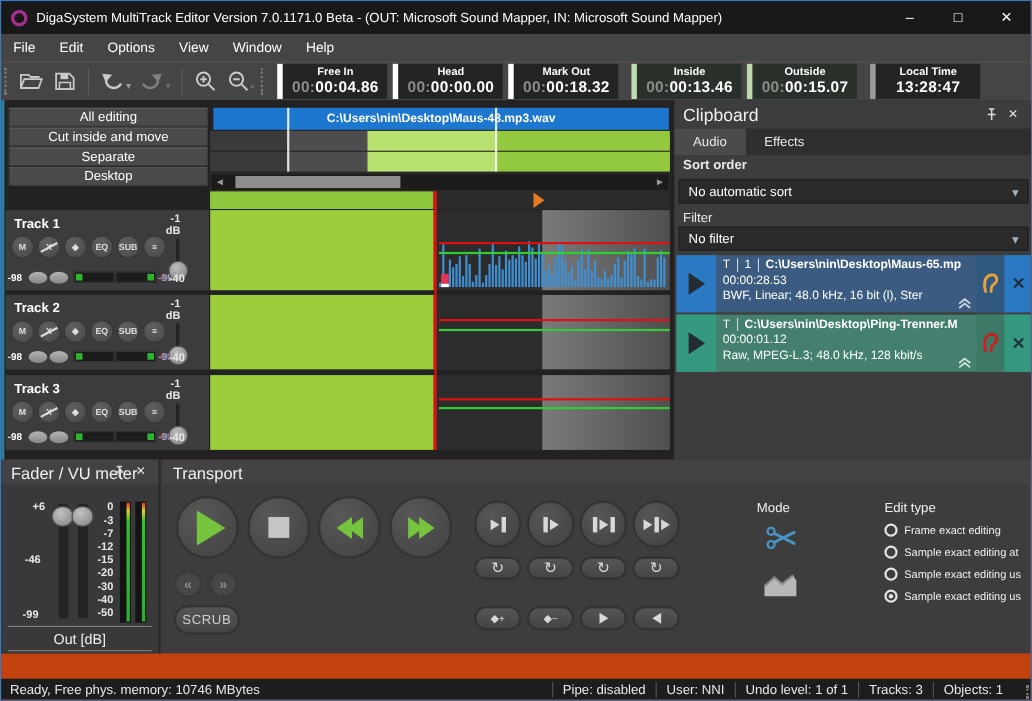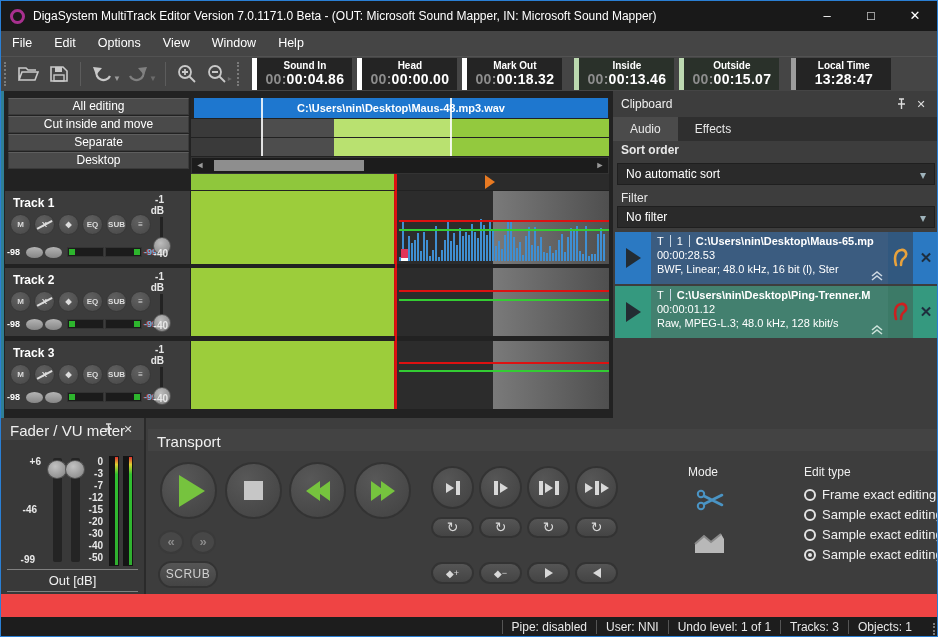--- a/index.html
+++ b/index.html
@@ -1,17 +1,17 @@
 <!DOCTYPE html>
 <html><head>
 <meta charset="utf-8">
 <style>
   html,body{margin:0;padding:0;background:#555;}
   *{box-sizing:border-box;}
-  .window{position:relative;width:938px;height:637px;border:1px solid #2a7fd4;background:#ef4444;
+  .window{position:relative;width:938px;height:637px;border:1px solid #2a7fd4;background:#c2410c;
           font-family:"Liberation Sans",sans-serif;overflow:hidden;color:#e8e8e8;}
   .abs{position:absolute;}
 
   
   .titlebar{position:absolute;top:0;left:0;right:0;height:30px;background:#191919;display:flex;align-items:center;}
   .app-icon{width:15px;height:15px;border-radius:50%;border:3px solid #a8308f;margin:0 8px 0 9px;flex:none;}
   .title-text{font-size:12px;color:#fff;white-space:nowrap;overflow:hidden;flex:1;}
   .win-btn{width:44px;height:30px;line-height:30px;text-align:center;color:#fff;font-size:13px;flex:none;}
 
   
@@ -88,21 +88,21 @@
   .gblock{position:absolute;left:0;top:0;bottom:0;width:205px;background:#9ccd3b;border-right:2px solid #c11;}
   .sel{position:absolute;left:302px;right:0;top:0;bottom:0;background:linear-gradient(90deg,#7a7a7a,#4f4f4f);z-index:1;}
   .hl{position:absolute;left:208px;right:0;height:2px;z-index:3;}
   .hl.red{background:#d11;} .hl.grn{background:#33cc33;}
   .waveform{position:absolute;left:208px;right:2px;bottom:1px;height:44px;font-size:0;overflow:hidden;z-index:2;}
   .waveform i{display:inline-block;width:2px;margin-right:1px;background:#3f8fd2;vertical-align:bottom;}
   .clipmark{position:absolute;left:210px;bottom:3px;width:7px;height:12px;background:#e0355a;border-bottom:3px solid #fff;z-index:4;}
 
   
   #clipboard{left:612px;top:0;width:326px;height:327px;background:#3d3d3d;}
-  .cb-title{position:absolute;left:8px;top:6px;font-size:12px;color:#f0f0f0;}
+  .cb-title{position:absolute;left:8px;top:6px;font-size:16px;color:#f0f0f0;}
   .icon-right{position:absolute;top:5px;width:16px;height:16px;text-align:center;color:#ddd;font-size:11px;line-height:16px;}
   .cb-tabs{position:absolute;top:26px;left:0;right:0;height:24px;background:#2f2f2f;display:flex;}
   .cb-tab{padding:0 17px;line-height:24px;font-size:12px;color:#e8e8e8;}
   .cb-tab.active{background:#4b4b4b;}
   .cb-label{position:absolute;left:8px;font-size:12px;color:#e8e8e8;}
   .cb-select{position:absolute;left:4px;right:4px;height:22px;background:#2a2a2a;border:1px solid #1f1f1f;
              color:#fff;font-size:12px;line-height:20px;padding-left:8px;}
   .cb-select::after{content:'▾';position:absolute;right:8px;top:1px;color:#9fb3bb;font-size:12px;}
   .cb-item{position:absolute;left:2px;right:0;height:52px;display:flex;}
   .ci-play{width:36px;flex:none;display:flex;align-items:center;justify-content:center;}
@@ -127,21 +127,21 @@
   .fp-num{position:absolute;font-size:10px;font-weight:bold;color:#e8e8e8;text-align:right;width:20px;}
   .vfader-track{position:absolute;top:40px;width:9px;height:104px;background:#242424;border-radius:2px;}
   .vfader-knob{position:absolute;top:42px;width:20px;height:19px;border-radius:50%;border:1px solid #555;
                background:radial-gradient(circle at 40% 32%,#c2c2c2,#808080);z-index:2;}
   .vu{position:absolute;top:38px;width:10px;height:110px;background:#141414;}
   .vu::after{content:'';position:absolute;right:1px;top:1px;bottom:1px;width:3px;
              background:linear-gradient(#e03030 0,#ddd030 7%,#30c030 16%,#2fae2f 100%);}
   .fp-sep{position:absolute;left:6px;right:6px;height:1px;background:#808080;}
   .out-label{position:absolute;left:0;right:0;top:155px;text-align:center;font-size:13px;color:#f0f0f0;}
 
-  #transport{position:absolute;left:147px;top:11px;right:0;height:176px;overflow:hidden;}
+  #transport{position:absolute;left:147px;top:0;right:0;height:176px;overflow:hidden;}
   .bigbtn{position:absolute;top:33px;width:57px;height:57px;border-radius:50%;border:2px solid #333;
           background:radial-gradient(circle at 36% 30%,#585858,#414141);display:flex;align-items:center;justify-content:center;}
   .smbtn{position:absolute;top:37px;width:43px;height:43px;border-radius:50%;border:2px solid #333;
          background:radial-gradient(circle at 36% 30%,#565656,#414141);display:flex;align-items:center;justify-content:center;gap:2px;}
   .loopbtn{position:absolute;top:88px;width:43px;height:21px;border-radius:11px;border:2px solid #333;
            background:linear-gradient(#555,#444);color:#d8d8d8;font-size:14px;line-height:16px;text-align:center;}
   .chevbtn{position:absolute;top:101px;width:26px;height:24px;border-radius:50%;border:2px solid #3a3a3a;
            background:#474747;color:#8b8b8b;font-size:13px;font-weight:bold;text-align:center;line-height:20px;}
   .scrub{position:absolute;left:10px;top:132px;width:60px;height:27px;border-radius:14px;border:2px solid #333;
          background:linear-gradient(#555,#444);color:#cfcfcf;font-size:12px;text-align:center;line-height:23px;letter-spacing:.5px;}
@@ -152,21 +152,21 @@
   .vbar{width:4px;height:14px;background:#d8d8d8;}
   .g-play{width:0;height:0;border-left:26px solid #76c33e;border-top:16px solid transparent;border-bottom:16px solid transparent;margin-left:6px;}
   .g-tri-l{width:0;height:0;border-right:14px solid #76c33e;border-top:10px solid transparent;border-bottom:10px solid transparent;}
   .g-tri-r{width:0;height:0;border-left:14px solid #76c33e;border-top:10px solid transparent;border-bottom:10px solid transparent;}
   .stop-sq{width:19px;height:19px;background:#c6c6c6;}
   .sm-tri{border-left-width:8px;border-top-width:5.5px;border-bottom-width:5.5px;}
   .mode-label,.edit-label{position:absolute;top:36px;font-size:12px;color:#f0f0f0;}
   .radio-row{position:absolute;left:656px;display:flex;align-items:center;white-space:nowrap;}
   .radio{width:12px;height:12px;border:2px solid #e4e4e4;border-radius:50%;flex:none;position:relative;}
   .radio.checked::after{content:'';position:absolute;left:2px;top:2px;width:4px;height:4px;border-radius:50%;background:#e4e4e4;}
-  .radio-label{font-size:13px;color:#f0f0f0;margin-left:6px;}
+  .radio-label{font-size:10px;color:#f0f0f0;margin-left:6px;}
 
   
   #tabbar{position:absolute;top:593px;left:0;right:0;height:23px;background:#2b2b2b;display:flex;}
   .btab{padding:0 15px;line-height:23px;font-size:12px;color:#e0e0e0;border-right:1px solid #4f4f4f;}
   .btab.active{background:#5a8226;color:#fff;}
   #statusbar{position:absolute;top:616px;left:0;right:0;height:20px;background:#1d1d1d;display:flex;align-items:center;font-size:12px;}
   .st-left{margin-left:8px;white-space:nowrap;}
   .st-fill{flex:1;}
   .st-seg{padding:0 9px;border-left:1px solid #555;height:14px;line-height:14px;white-space:nowrap;}
   .st-grip{width:12px;height:12px;margin:4px 2px 0 2px;border-right:2px dotted #777;}
@@ -234,21 +234,21 @@
       <svg width="22" height="20">
           <circle cx="9" cy="8" r="6" fill="none" stroke="#c9c9c9" stroke-width="1.8"></circle>
           <path d="M13.5 12.5 L19 18 M6 8 H12" stroke="#c9c9c9" stroke-width="1.8" fill="none"></path>
         </svg>
     </span>
     <span class="ddarrow dim">▸</span>
     <span class="grip"></span>
 
     <div class="timebox">
       <span class="cbar"></span>
-      <div class="lbl">Sound In</div>
+      <div class="lbl">Free In</div>
       <div class="val"><span class="pre">00:</span><span>00:04.86</span></div>
     </div>
     <div class="timebox">
       <span class="cbar"></span>
       <div class="lbl">Head</div>
       <div class="val"><span class="pre">00:</span><span>00:00.00</span></div>
     </div>
     <div class="timebox">
       <span class="cbar"></span>
       <div class="lbl">Mark Out</div>
@@ -599,20 +599,21 @@
       </span>
       <span class="radio-row" style="top:118px;">
         <span class="radio checked"></span>
         <span class="radio-label">Sample exact editing us</span>
       </span>
     </div>
   </div>
 
 
   <div id="statusbar">
+    <span class="st-left">Ready, Free phys. memory: 10746 MBytes</span>
     <span class="st-fill"></span>
     <span class="st-seg">Pipe: disabled</span>
     <span class="st-seg">User: NNI</span>
     <span class="st-seg">Undo level: 1 of 1</span>
     <span class="st-seg">Tracks: 3</span>
     <span class="st-seg">Objects: 1</span>
     <span class="st-grip"></span>
   </div>
 
 </div>

